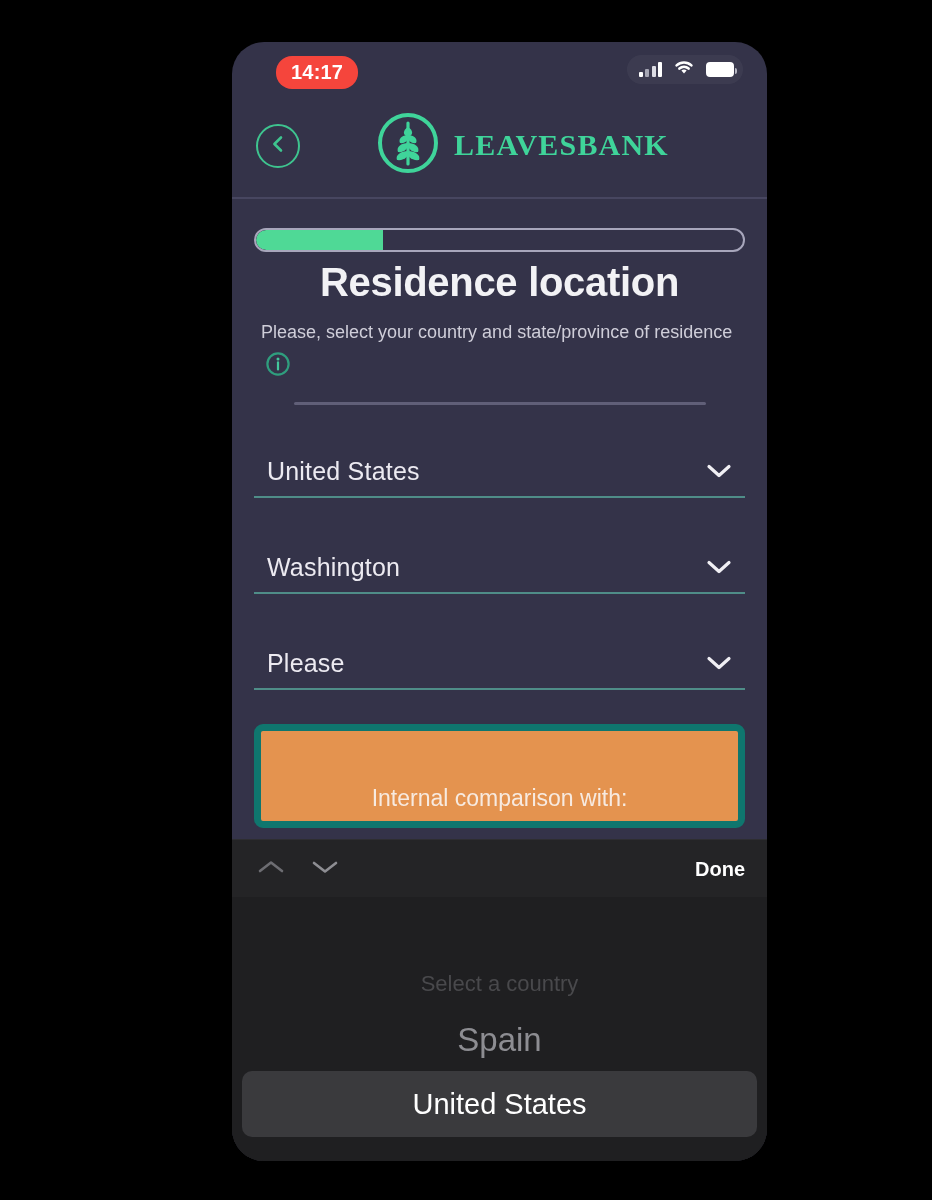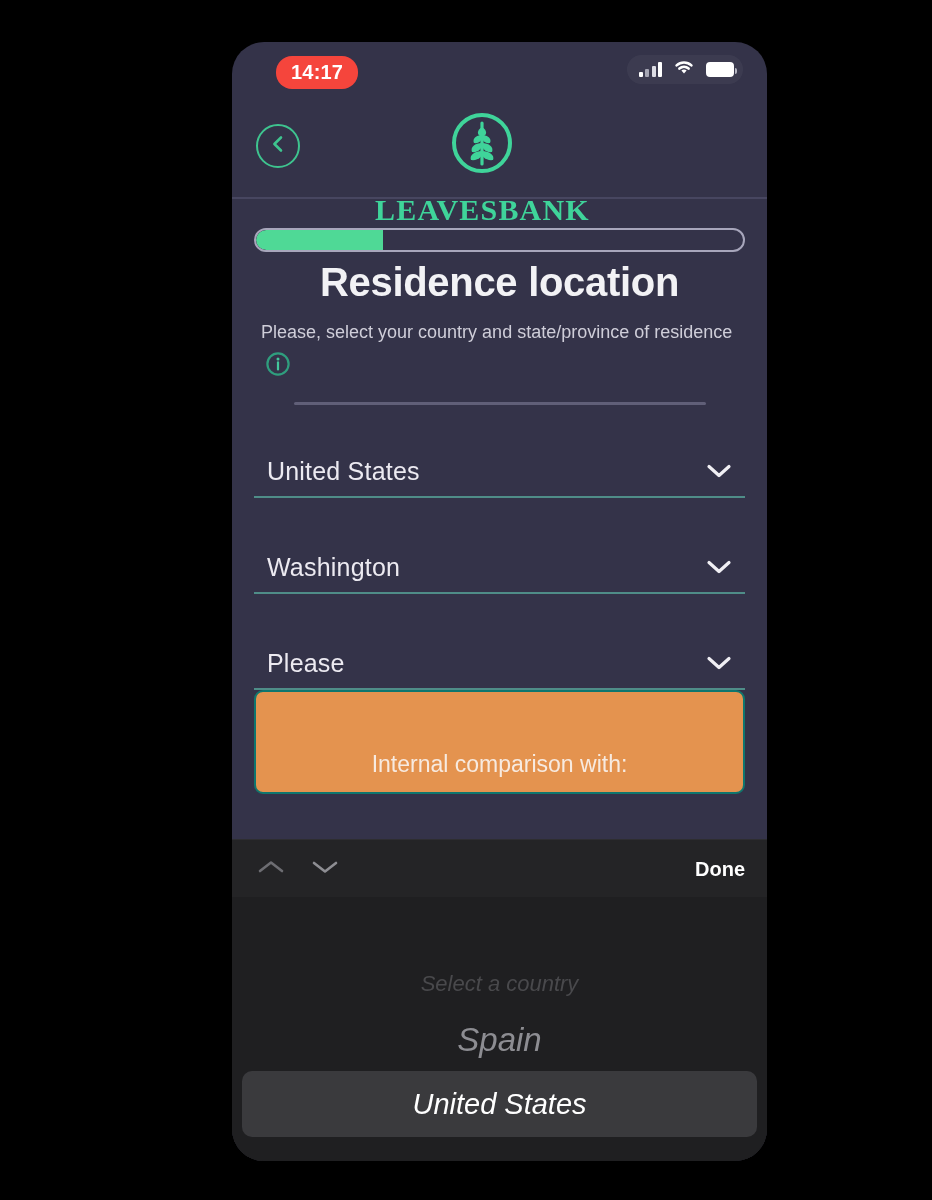--- a/index.html
+++ b/index.html
@@ -111,21 +111,20 @@
     justify-content: center;
     cursor: pointer;
   }
   #brand {
     position: absolute;
     left: 143px;
     top: 10px;
     display: flex;
     align-items: center;
     gap: 13px;
-    flex-direction: column;
   }
   #brand-name {
     color: #3fd49a;
     font-family: "Liberation Serif", serif;
     font-size: 30px;
     font-weight: bold;
     letter-spacing: 1.2px;
   }
 
   
@@ -189,23 +188,24 @@
   .field + .field { margin-top: 34px; gap: 48px; }
   .field-value {
     color: #eceaf1;
     font-size: 25px;
     letter-spacing: 0.2px;
   }
   .chev { display: block; margin-bottom: 2px; }
 
   
   #cta-button {
+    margin-top: 34px;
     height: 104px;
     background: #e4934f;
-    border: 2px solid #0f766e;
+    border: 7px solid #0f766e;
     border-radius: 9px;
     display: flex;
     align-items: center;
     justify-content: center;
     padding-top: 44px;
     cursor: pointer;
   }
   #cta-label {
     color: #f7eae0;
     font-size: 23px;
@@ -246,21 +246,20 @@
     height: 264px;
     background: #1f1f21;
     overflow: hidden;
   }
   .wheel-row {
     height: 62px;
     display: flex;
     align-items: center;
     justify-content: center;
     cursor: pointer;
-    font-style: italic;
   }
   .wheel-row.ghost { color: #49494c; font-size: 22px; height: 50px; }
   .wheel-row.far   { color: #8d8d92; font-size: 33px; }
   .wheel-row.selected {
     color: #ffffff;
     font-size: 29px;
     background: #3a3a3d;
     border-radius: 10px;
     margin: 0 10px;
     height: 66px;

